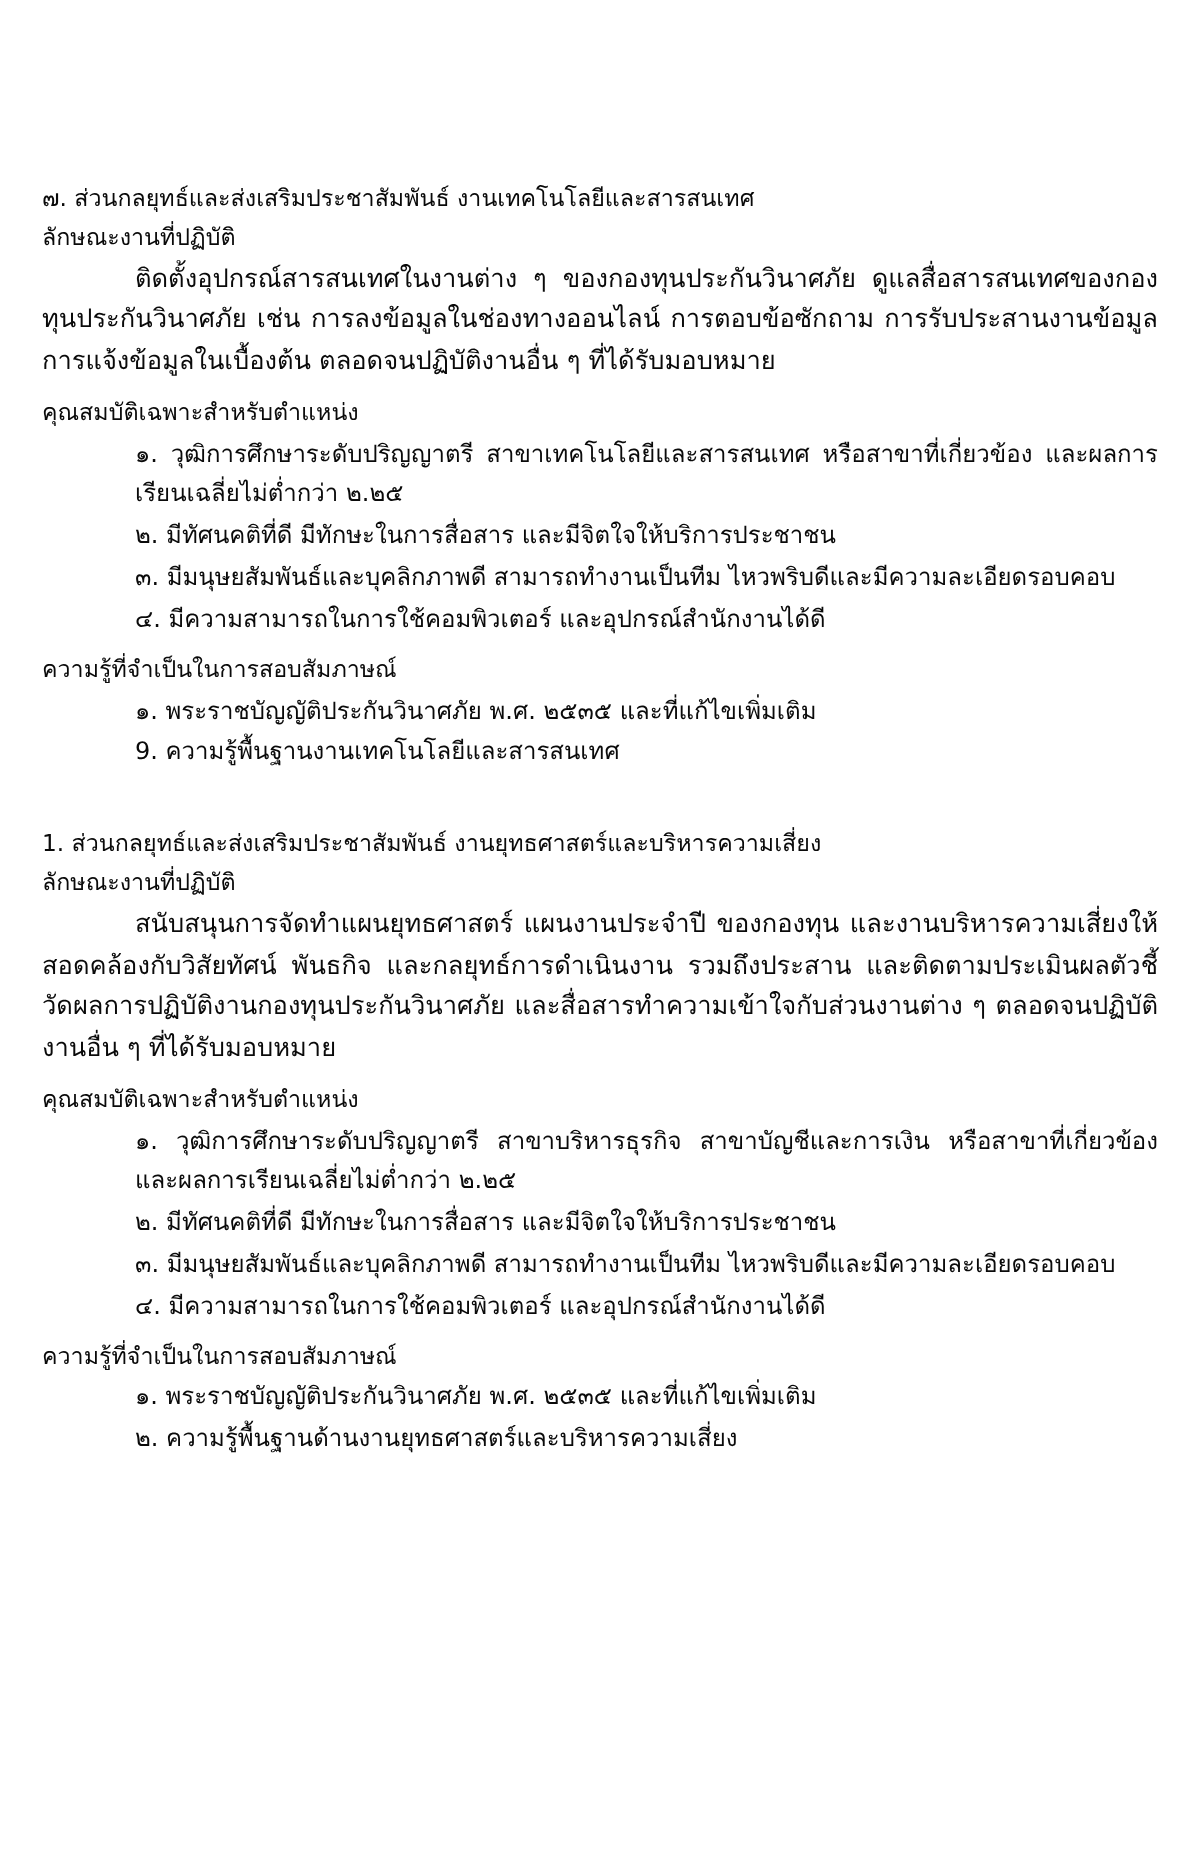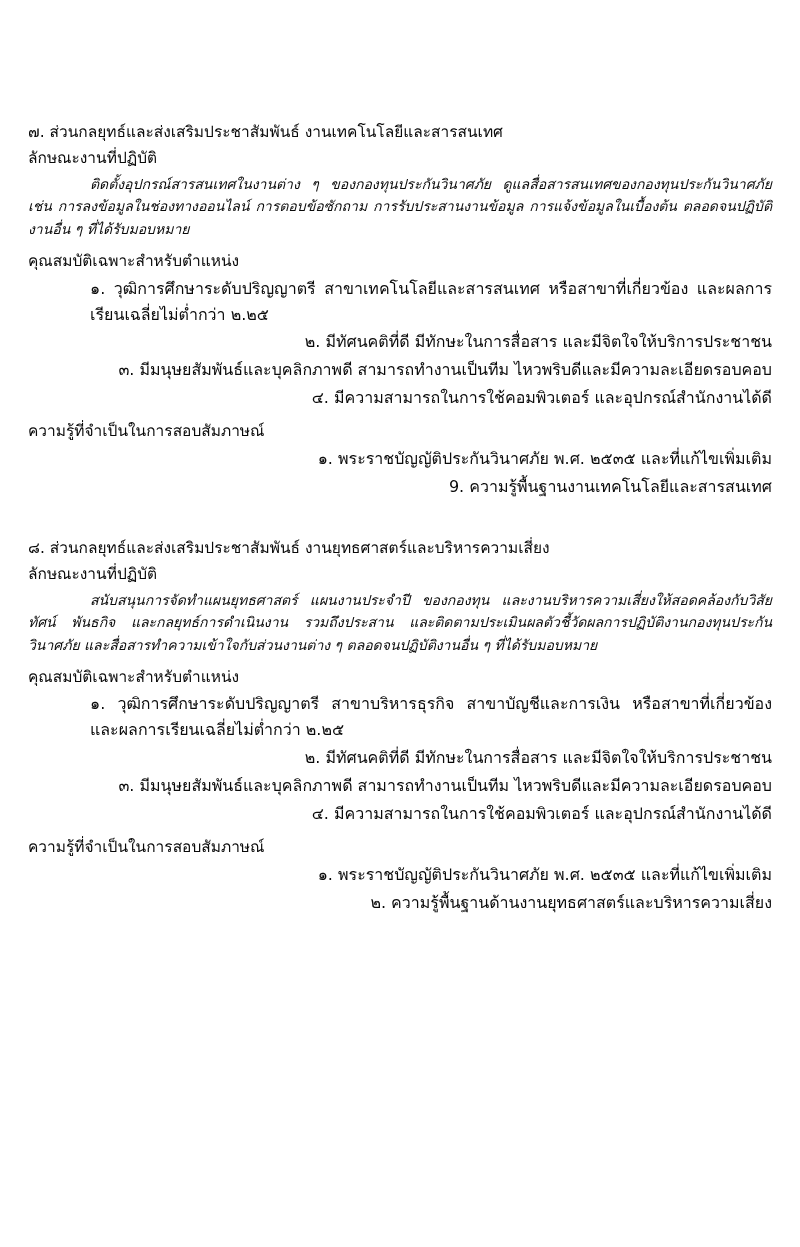--- a/index.html
+++ b/index.html
@@ -34,39 +34,38 @@
     font-size: 15.5px;
     line-height: 1.6;
     margin: 0 0 1px 0;
     text-underline-offset: 2px;
     display: inline-block;
   }
   .sub-head-wrap {
     margin: 0 0 1px 0;
   }
   p.body-text {
-    font-size: 14px;
+    font-size: 17px;
     line-height: 1.62;
     margin: 0 0 2px 0;
     text-align: justify;
     text-justify: inter-word;
-    font-style: italic;
   }
   p.indent {
     text-indent: 62px;
   }
   p.item {
     font-size: 16px;
     line-height: 1.62;
     margin: 0 0 2px 0;
     padding-left: 62px;
     text-align: justify;
   }
   p.item-nojust {
-    text-align: right;
+    text-align: left;
   }
   .gap-small { height: 6px; }
   .gap-block { height: 34px; }
 </style>
 </head>
 <body>
 
 <div class="page">
 
   <div class="section">
@@ -95,21 +94,21 @@
       <span class="sub-head">ความรู้ที่จำเป็นในการสอบสัมภาษณ์</span>
     </div>
 
     <p class="item item-nojust">๑. พระราชบัญญัติประกันวินาศภัย พ.ศ. ๒๕๓๕ และที่แก้ไขเพิ่มเติม</p>
     <p class="item item-nojust">9. ความรู้พื้นฐานงานเทคโนโลยีและสารสนเทศ</p>
   </div>
 
   <div class="gap-block"></div>
 
   <div class="section">
-    <div class="section-title">๘. ส่วนกลยุทธ์และส่งเสริมประชาสัมพันธ์ งานยุทธศาสตร์และบริหารความเสี่ยง</div>
+    <div class="section-title">1. ส่วนกลยุทธ์และส่งเสริมประชาสัมพันธ์ งานยุทธศาสตร์และบริหารความเสี่ยง</div>
 
     <div class="sub-head-wrap">
       <span class="sub-head">ลักษณะงานที่ปฏิบัติ</span>
     </div>
 
     <p class="body-text indent">สนับสนุนการจัดทำแผนยุทธศาสตร์ แผนงานประจำปี ของกองทุน และงานบริหารความเสี่ยงให้สอดคล้องกับวิสัยทัศน์ พันธกิจ และกลยุทธ์การดำเนินงาน รวมถึงประสาน และติดตามประเมินผลตัวชี้วัดผลการปฏิบัติงานกองทุนประกันวินาศภัย และสื่อสารทำความเข้าใจกับส่วนงานต่าง ๆ ตลอดจนปฏิบัติงานอื่น ๆ ที่ได้รับมอบหมาย</p>
 
     <div class="gap-small"></div>
 
     <div class="sub-head-wrap">

